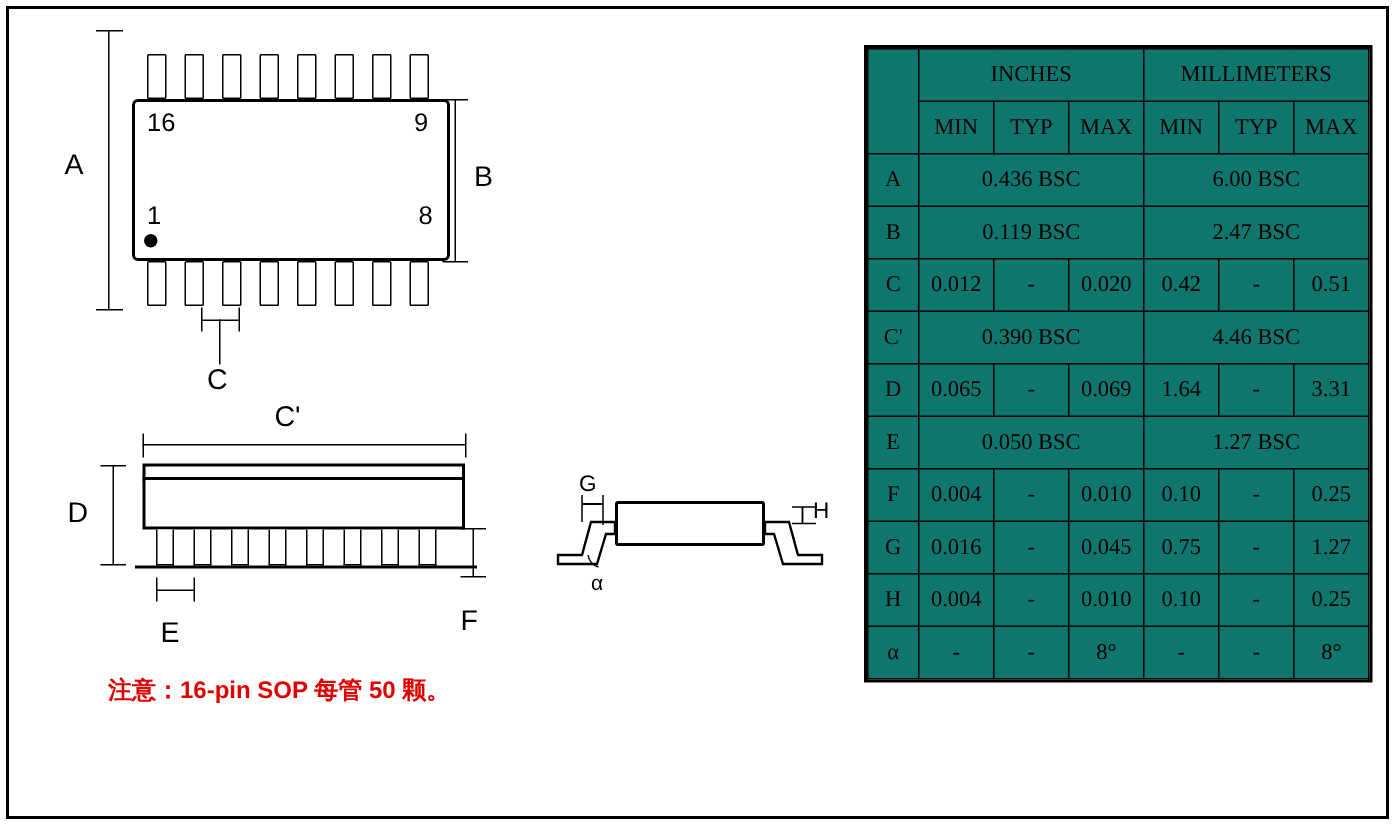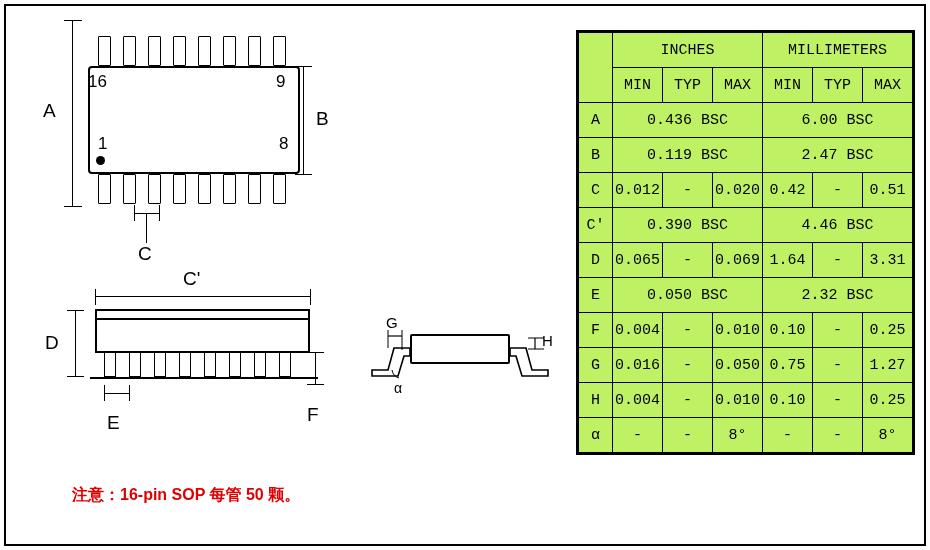--- a/index.html
+++ b/index.html
@@ -164,39 +164,39 @@
     border: 2px solid #000;
     background: #fff;
     box-sizing: border-box;
     border-radius: 2px;
   }
 
   
   #note {
     position: absolute;
     left: 72px;
-    top: 485px;
+    top: 450px;
     color: #e00000;
     font-weight: bold;
     font-size: 16px;
     font-family: "Liberation Sans", sans-serif;
   }
 
   
   #table-wrap {
     position: absolute;
     left: 576px;
     top: 30px;
     border: 2px solid #000;
   }
   table.dimtable {
     border-collapse: collapse;
-    font-family: Liberation Mono, monospace;
+    font-family: Liberation Serif, serif;
     font-size: 15px;
-    background: #bef264;
+    background: #0f766e;
   }
   table.dimtable td, table.dimtable th {
     border: 1px solid #000;
     text-align: center;
     font-weight: normal;
     padding: 0;
     height: 35px;
     box-sizing: border-box;
   }
   table.dimtable .sym-col { width: 34px; }
@@ -225,21 +225,21 @@
     <div class="pin bot" style="left:88px;"></div>
     <div class="pin bot" style="left:113px;"></div>
     <div class="pin bot" style="left:138px;"></div>
     <div class="pin bot" style="left:163px;"></div>
     <div class="pin bot" style="left:188px;"></div>
     <div class="pin bot" style="left:213px;"></div>
 
     <div class="body"></div>
     <div class="dot"></div>
 
-    <span class="num" style="left:28px; top:54px;">16</span>
+    <span class="num" style="left:38px; top:54px;">16</span>
     <span class="num" style="left:216px; top:54px;">9</span>
     <span class="num" style="left:38px; top:116px;">1</span>
     <span class="num" style="left:219px; top:116px;">8</span>
   </div>
 
   <div class="dim-line-v" style="left:72px; top:20px; height:186px;"></div>
   <div class="thin-h" style="left:64px; top:20px; width:18px;"></div>
   <div class="thin-h" style="left:64px; top:206px; width:18px;"></div>
   <span class="lbl" style="left:43px; top:100px; font-size:19px;">A</span>
 
@@ -360,36 +360,36 @@
             <td class="val-col">0.065</td>
             <td class="val-col">-</td>
             <td class="val-col">0.069</td>
             <td class="val-col">1.64</td>
             <td class="val-col">-</td>
             <td class="val-col">3.31</td>
           </tr>
           <tr>
             <td class="sym-col">E</td>
             <td colspan="3" class="bsc">0.050 BSC</td>
-            <td colspan="3" class="bsc">2.32 BSC</td>
+            <td colspan="3" class="bsc">1.27 BSC</td>
           </tr>
           <tr>
             <td class="sym-col">F</td>
             <td class="val-col">0.004</td>
             <td class="val-col">-</td>
             <td class="val-col">0.010</td>
             <td class="val-col">0.10</td>
             <td class="val-col">-</td>
             <td class="val-col">0.25</td>
           </tr>
           <tr>
             <td class="sym-col">G</td>
             <td class="val-col">0.016</td>
             <td class="val-col">-</td>
-            <td class="val-col">0.050</td>
+            <td class="val-col">0.045</td>
             <td class="val-col">0.75</td>
             <td class="val-col">-</td>
             <td class="val-col">1.27</td>
           </tr>
           <tr>
             <td class="sym-col">H</td>
             <td class="val-col">0.004</td>
             <td class="val-col">-</td>
             <td class="val-col">0.010</td>
             <td class="val-col">0.10</td>

